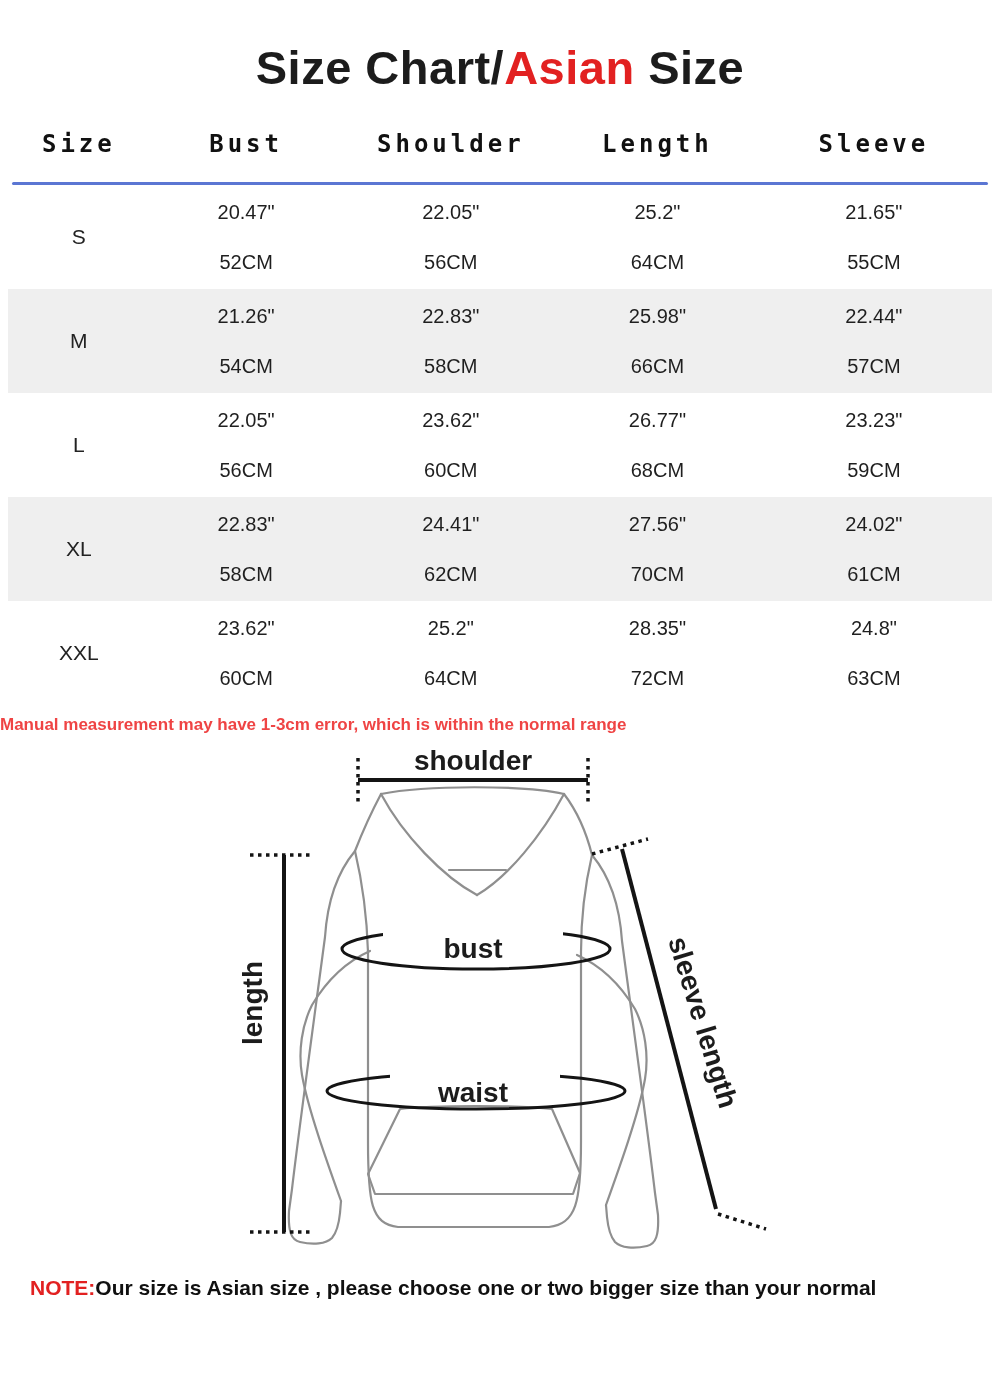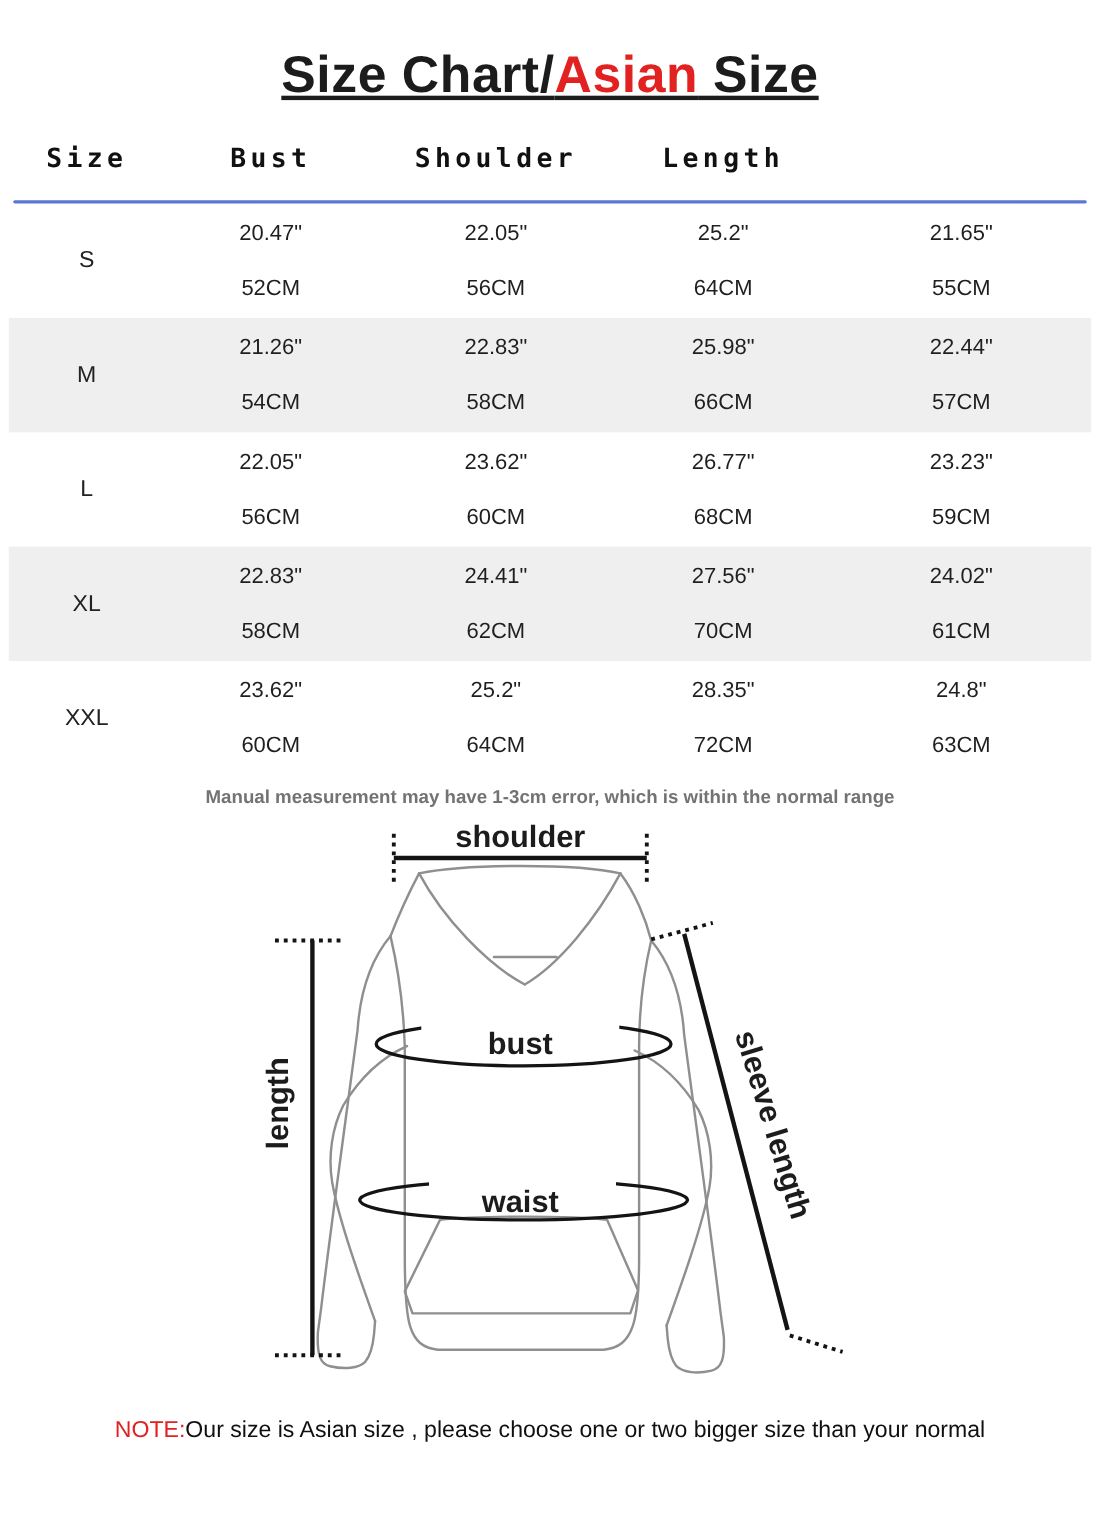--- a/index.html
+++ b/index.html
@@ -16,21 +16,20 @@
     font-family:"Liberation Sans",sans-serif;color:var(--ink);
     overflow:hidden;
   }
   .page{width:1000px;height:1393px;position:relative;}
 
   
   .title{
     margin:40px 0 0;text-align:center;
     font-size:47px;line-height:56px;font-weight:600;color:#1c1c1c;
     letter-spacing:.5px;
-    text-decoration:underline;
   }
   .title .hl{color:var(--accent-red);}
 
   
   .size-table{margin:0 8px;}
   .grid5{display:grid;grid-template-columns:14.4% 19.6% 22% 20% 24%;}
   .header-row{padding:34px 0 24px;}
   .hcell{
     text-align:center;
     font-family:"DejaVu Sans Mono",monospace;
@@ -38,53 +37,54 @@
   }
   .divider{height:3px;background:var(--divider-blue);margin:0 4px;border-radius:2px;}
   .size-row{height:104px;align-items:center;}
   .size-row:nth-child(even){background:var(--row-alt-bg);}
   .size-label{text-align:center;font-size:21px;color:#222;}
   .vcell{
     display:flex;flex-direction:column;gap:27px;
     text-align:center;font-size:20px;color:#1f1f1f;
   }
   .measure-note{
-    margin:10px 0 0;text-align:center;
-    font-size:17px;font-weight:600;color:#737373;
+    margin:10px 0 0;
+    font-size:17px;font-weight:600;color:#ef4444;
   }
 
   
   .diagram-wrap{margin-top:2px;}
   .diagram-wrap svg{display:block;margin:0 auto;}
   .dlabel{
     font-family:"Liberation Sans",sans-serif;
     font-weight:600;font-size:28px;fill:#1c1c1c;
   }
 
   
   .footer-note{
-    margin:28px 30px 0;text-align:center;
-    font-size:21px;line-height:30px;font-weight:400;color:#101010;
+    margin:16px 30px 0;text-align:left;
+    font-size:21px;line-height:30px;font-weight:700;color:#101010;
   }
   .footer-note .note-prefix{color:var(--accent-red);}
 </style>
 </head>
 <body>
 
 <div class="page">
 
   <h1 class="title"><span>Size Chart/</span><span class="hl">Asian</span><span> Size</span></h1>
 
   <div class="size-table">
 
     <div class="header-row grid5">
       <div class="hcell">Size</div>
       <div class="hcell">Bust</div>
       <div class="hcell">Shoulder</div>
       <div class="hcell">Length</div>
+      <div class="hcell">Sleeve</div>
     </div>
 
     <div class="divider"></div>
 
     <div class="table-body">
 
       <div class="size-row grid5">
         <div class="size-label">S</div>
         <div class="vcell">
             <span>20.47"</span>

